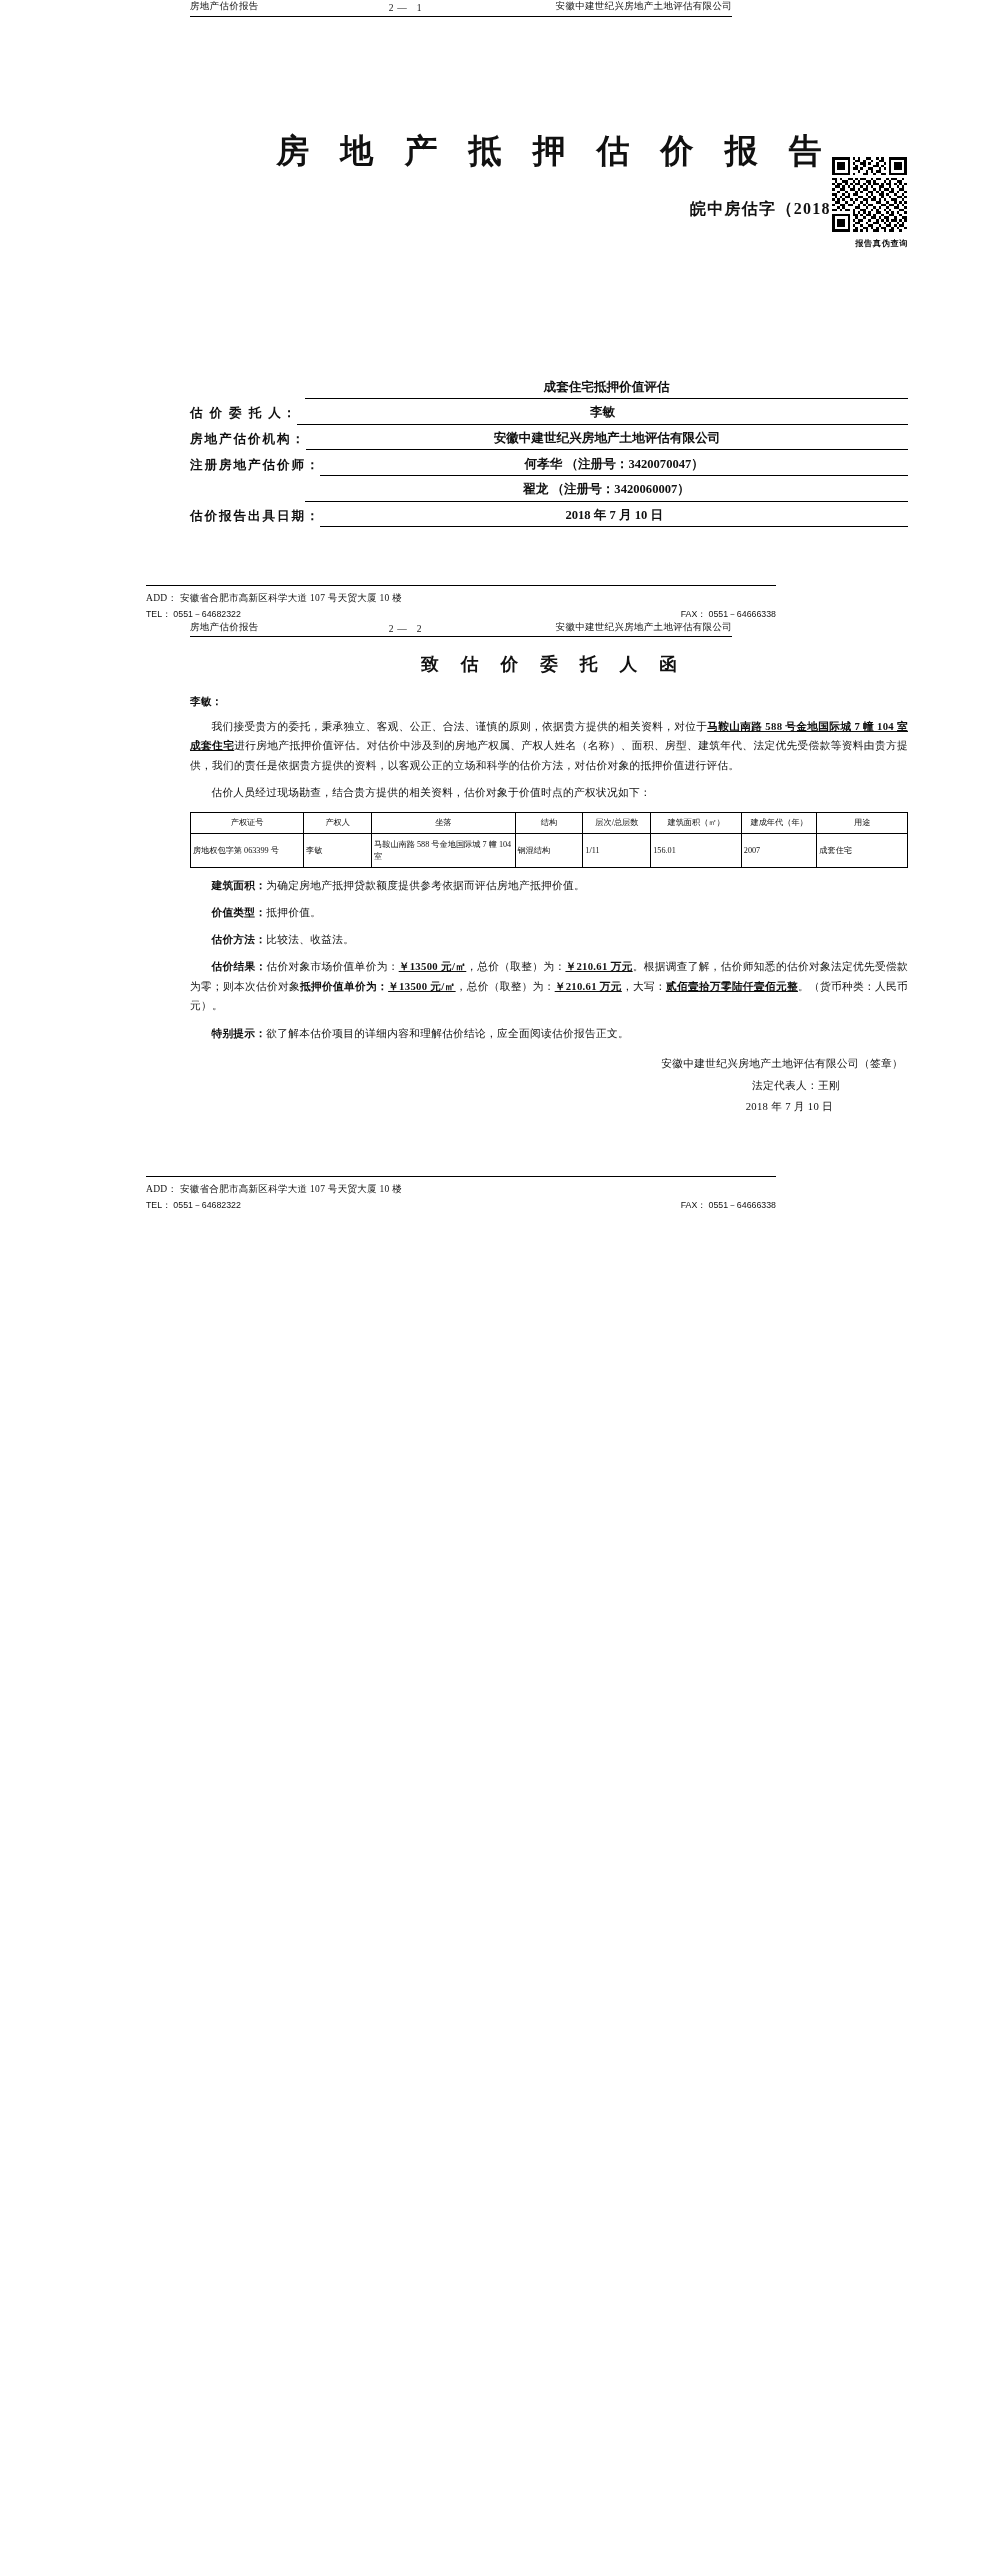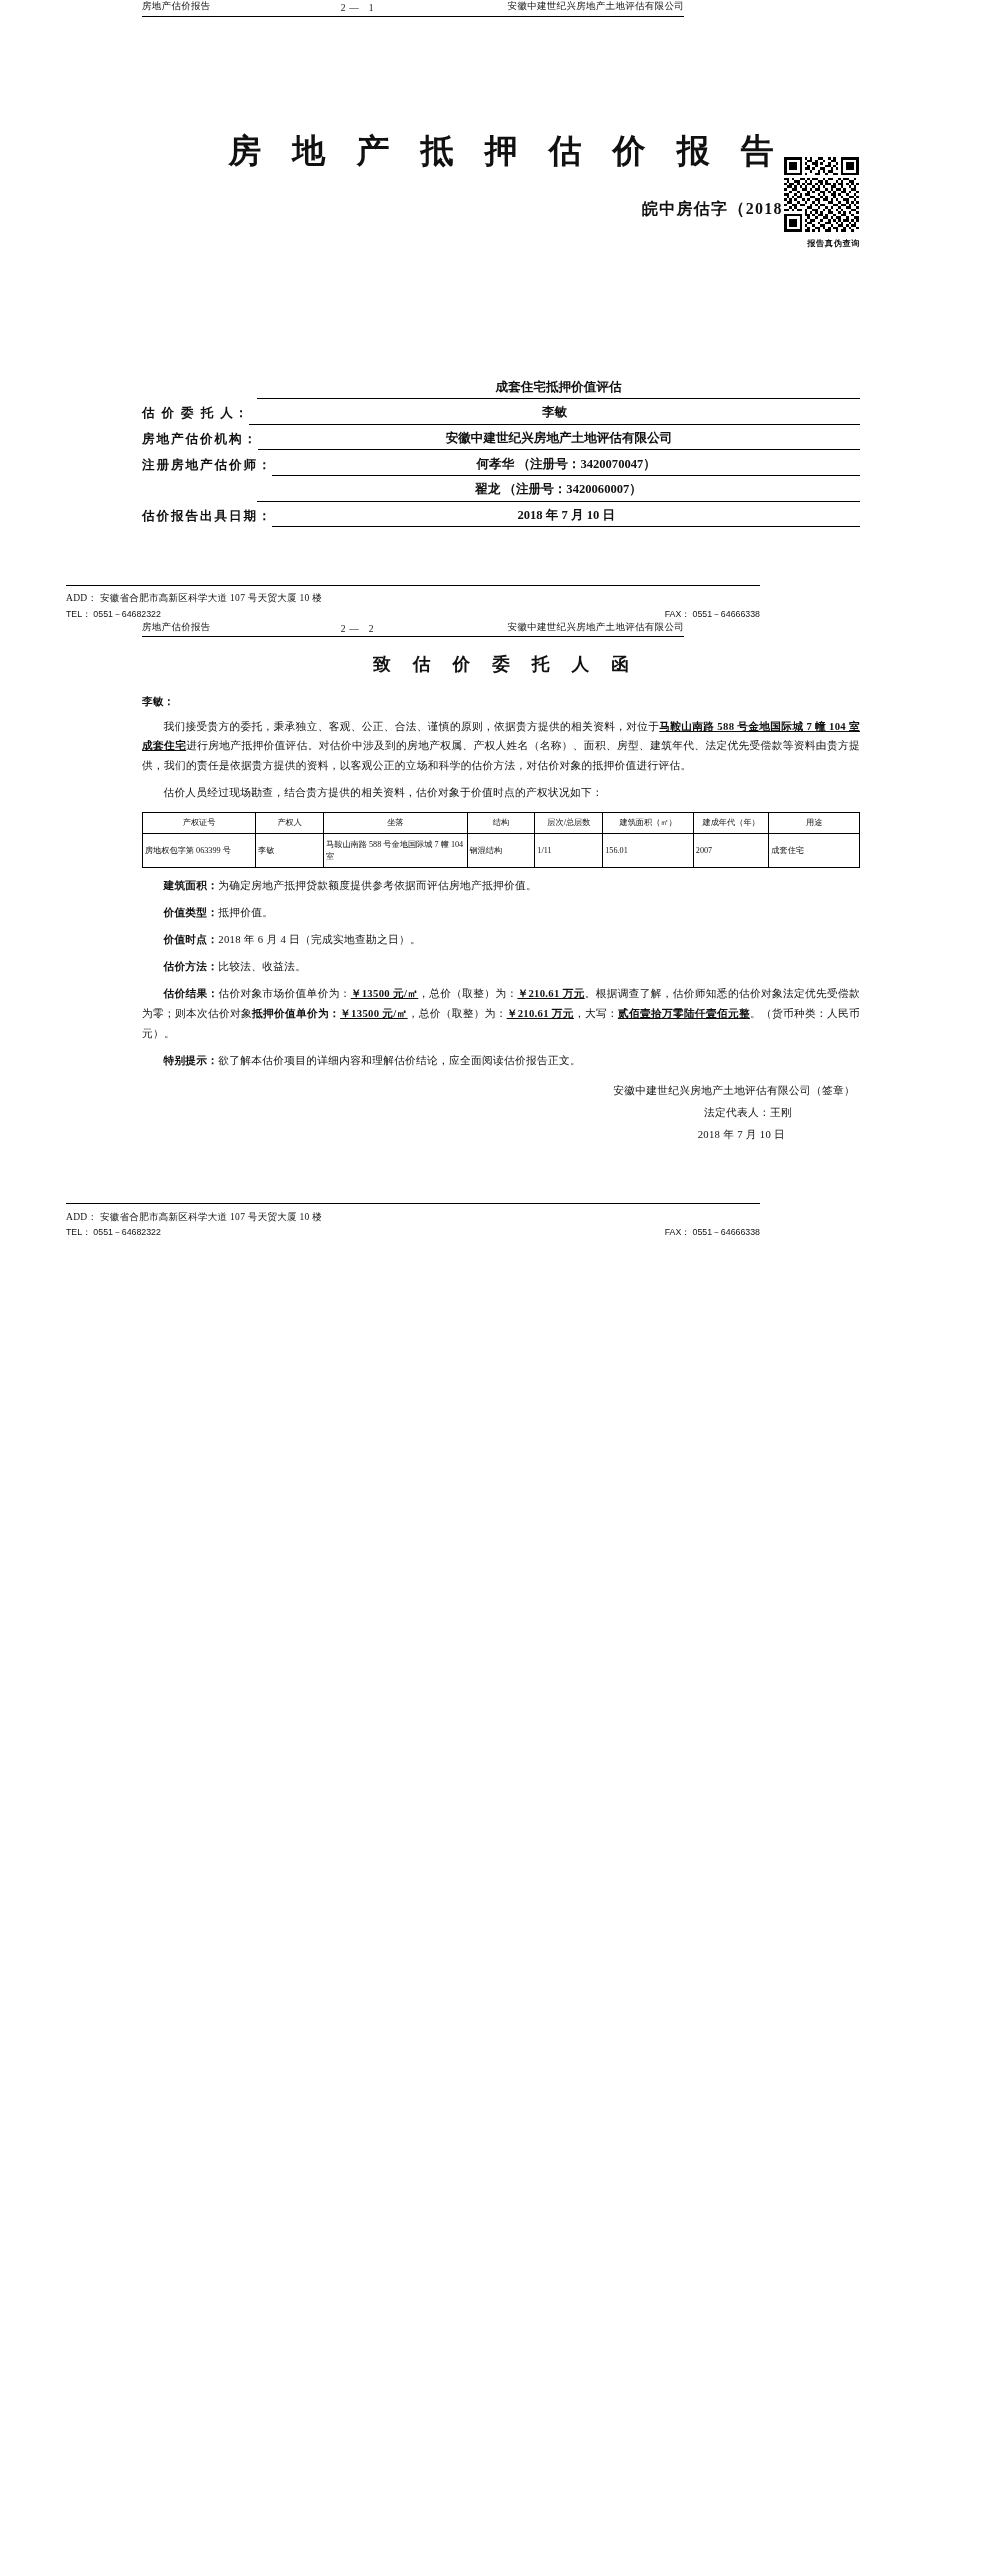--- a/index.html
+++ b/index.html
@@ -5,20 +5,21 @@
   html,body{margin:0;padding:0;background:#ffffff;}
   body{
     font-family:"Liberation Serif","DejaVu Serif",serif;
     color:#111;
     width:1002px;
   }
   .page{
     position:relative;
     width:826px;
     background:#fff;
+    padding-left:48px;
   }
   .sheet{
     position:relative;
     width:1002px;
     box-sizing:border-box;
     padding:0 142px;
   }
 
   
   .runhead{
@@ -29,21 +30,21 @@
     letter-spacing:0.3px;
     padding-bottom:2.5px;
     border-bottom:1.3px solid #000;
     margin:0 142px;
   }
   .runhead .left{white-space:nowrap;}
   .runhead .mid{flex:1;text-align:center;letter-spacing:3.8px;white-space:nowrap;}
   .runhead .right{white-space:nowrap;}
 
   .runfoot{
-    margin:0 66px;
+    margin:0 98px;
     border-top:1.3px solid #000;
     padding-top:6.3px;
     font-size:9.5px;
     font-family:"Liberation Serif",serif;
   }
   .runfoot .addr{letter-spacing:0.3px;margin-bottom:3.8px;}
   .runfoot .telline{display:flex;justify-content:space-between;font-family:Liberation Sans, sans-serif;font-size:8.8px;}
 
   
   .qrwrap{
@@ -534,23 +535,20 @@
       </tbody>
     </table>
 
     <p class="body">
       <span class="b">建筑面积：</span><span>为确定房地产抵押贷款额度提供参考依据而评估房地产抵押价值。</span>
     </p>
     <p class="body">
       <span class="b">价值类型：</span><span>抵押价值。</span>
     </p>
     <p class="body">
-      <span class="b">价值时点：</span><span>2018 年 6 月 4 日（完成实地查勘之日）。</span>
-    </p>
-    <p class="body">
       <span class="b">估价方法：</span><span>比较法、收益法。</span>
     </p>
 
     <p class="body">
       <span class="b">估价结果：</span><span>估价对象市场价值单价为：</span><span class="u">￥13500 元/㎡</span><span>，总价（取整）为：</span><span class="u">￥210.61 万元</span><span>。根据调查了解，估价师知悉的估价对象法定优先受偿款为零；则本次估价对象</span><span class="b">抵押价值单价为：</span><span class="u">￥13500 元/㎡</span><span>，总价（取整）为：</span><span class="u">￥210.61 万元</span><span>，大写：</span><span class="u">贰佰壹拾万零陆仟壹佰元整</span><span>。（货币种类：人民币元）。</span>
     </p>
 
     <p class="body">
       <span class="b">特别提示：</span><span>欲了解本估价项目的详细内容和理解估价结论，应全面阅读估价报告正文。</span>
     </p>

